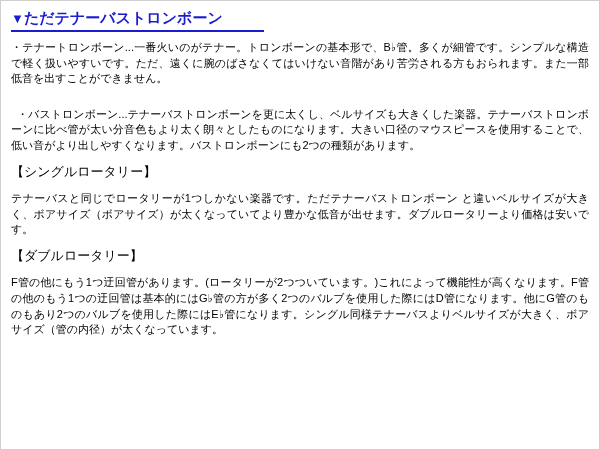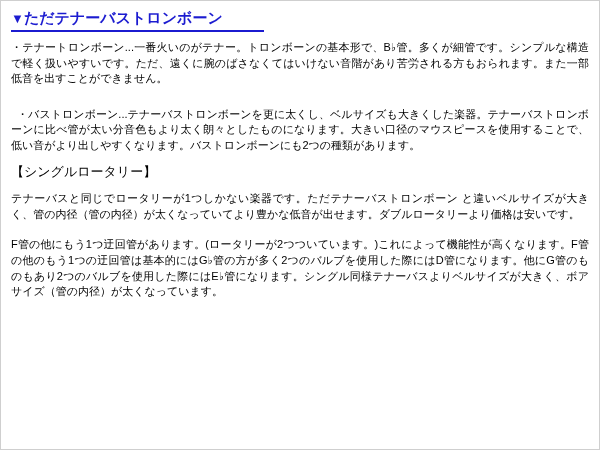--- a/index.html
+++ b/index.html
@@ -80,20 +80,21 @@
 
 
   <div class="gap-md"></div>
 
   <p class="para indent">・バストロンボーン...テナーバストロンボーンを更に太くし、ベルサイズも大きくした楽器。テナーバストロンボーンに比べ管が太い分音色もより太く朗々としたものになります。大きい口径のマウスピースを使用することで、低い音がより出しやすくなります。バストロンボーンにも2つの種類があります。</p>
 
   <div class="label-line">【シングルロータリー】</div>
 
   <div class="gap-sm"></div>
 
-  <p class="para">テナーバスと同じでロータリーが1つしかない楽器です。ただテナーバストロンボーン と違いベルサイズが大きく、管の内径（管の内径）が太くなっていてより豊かな低音が出せます。ダブルロータリーより価格は安いです。</p>
+  <p class="para">テナーバスと同じでロータリーが1つしかない楽器です。ただテナーバストロンボーン と違いベルサイズが大きく、ボアサイズ（ボアサイズ）が太くなっていてより豊かな低音が出せます。ダブルロータリーより価格は安いです。</p>
 
+  <div class="label-line">【ダブルロータリー】</div>
 
   <div class="gap-sm"></div>
 
   <p class="para">F管の他にもう1つ迂回管があります。(ロータリーが2つついています。)これによって機能性が高くなります。F管の他のもう1つの迂回管は基本的にはG♭管の方が多く2つのバルブを使用した際にはD管になります。他にG管のものもあり2つのバルブを使用した際にはE♭管になります。シングル同様テナーバスよりベルサイズが大きく、ボアサイズ（管の内径）が太くなっています。</p>
 
 </div>
 
 </body></html>

